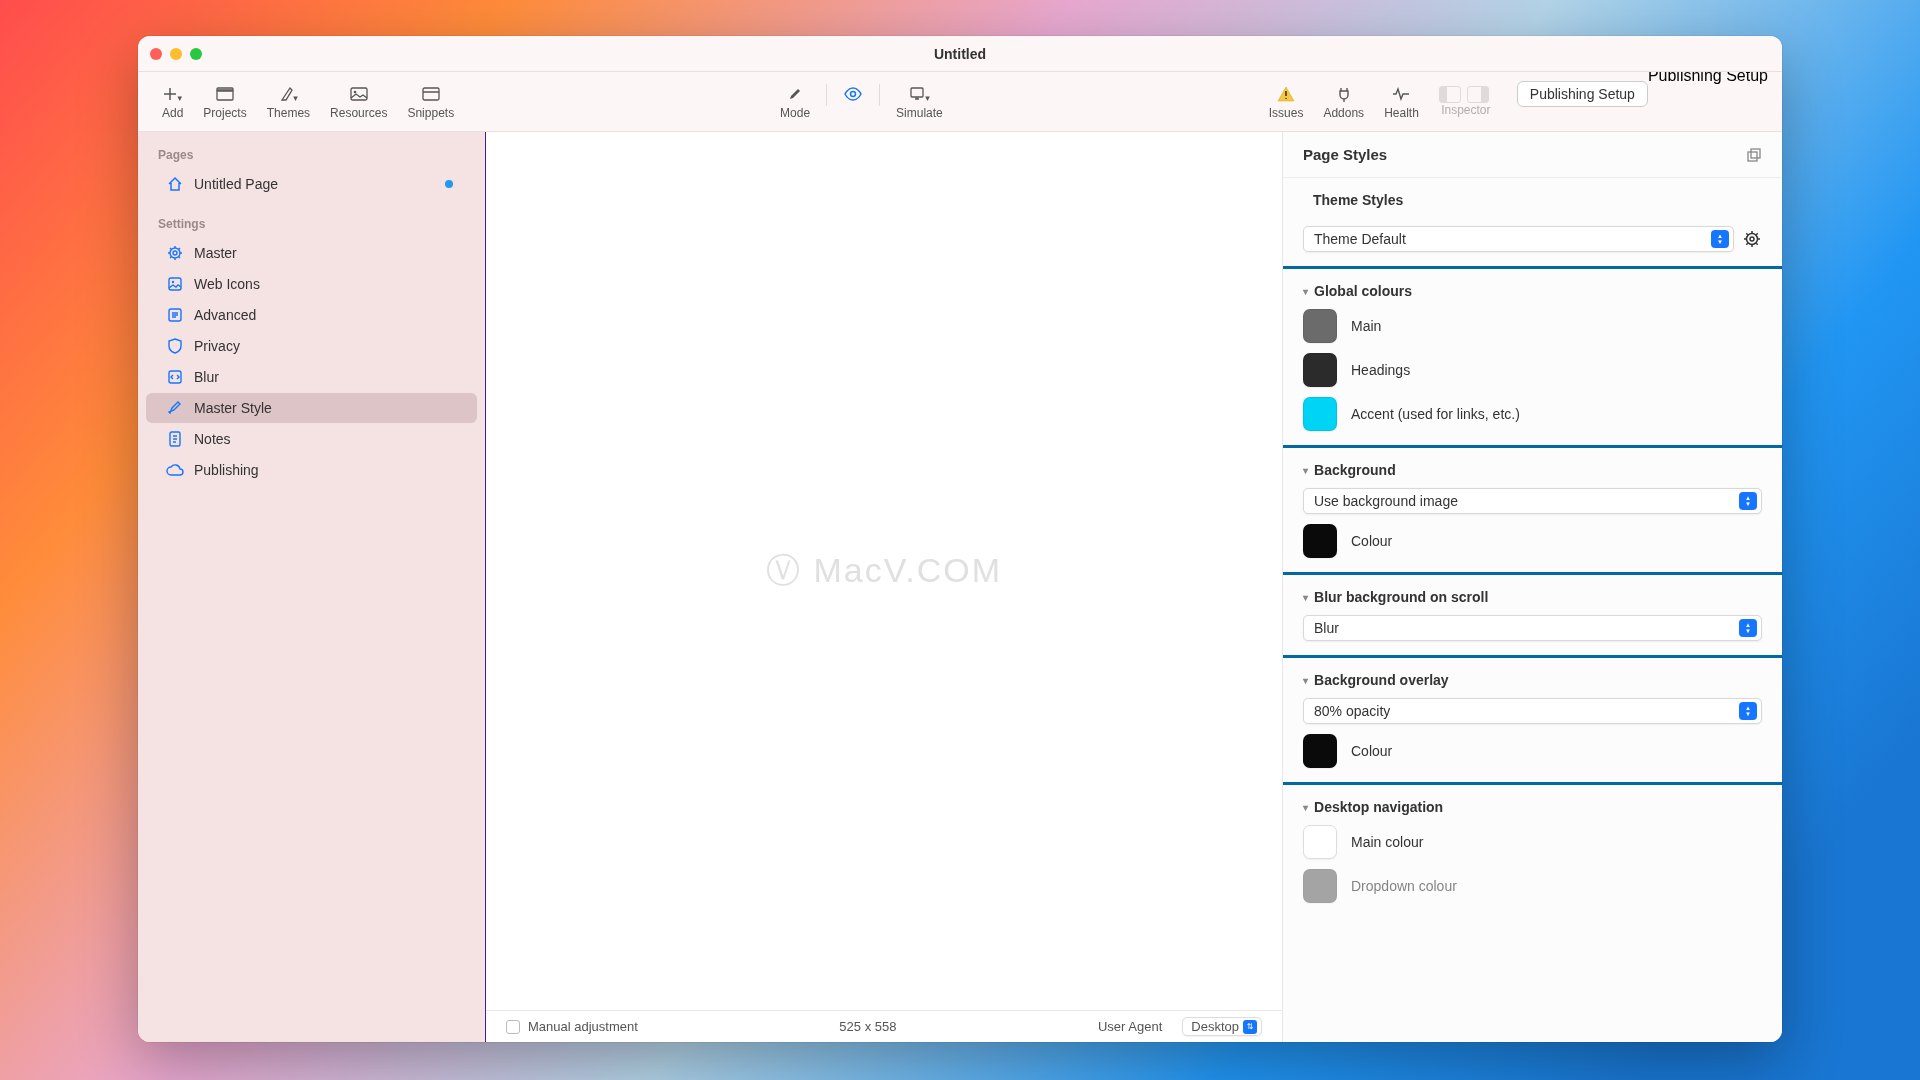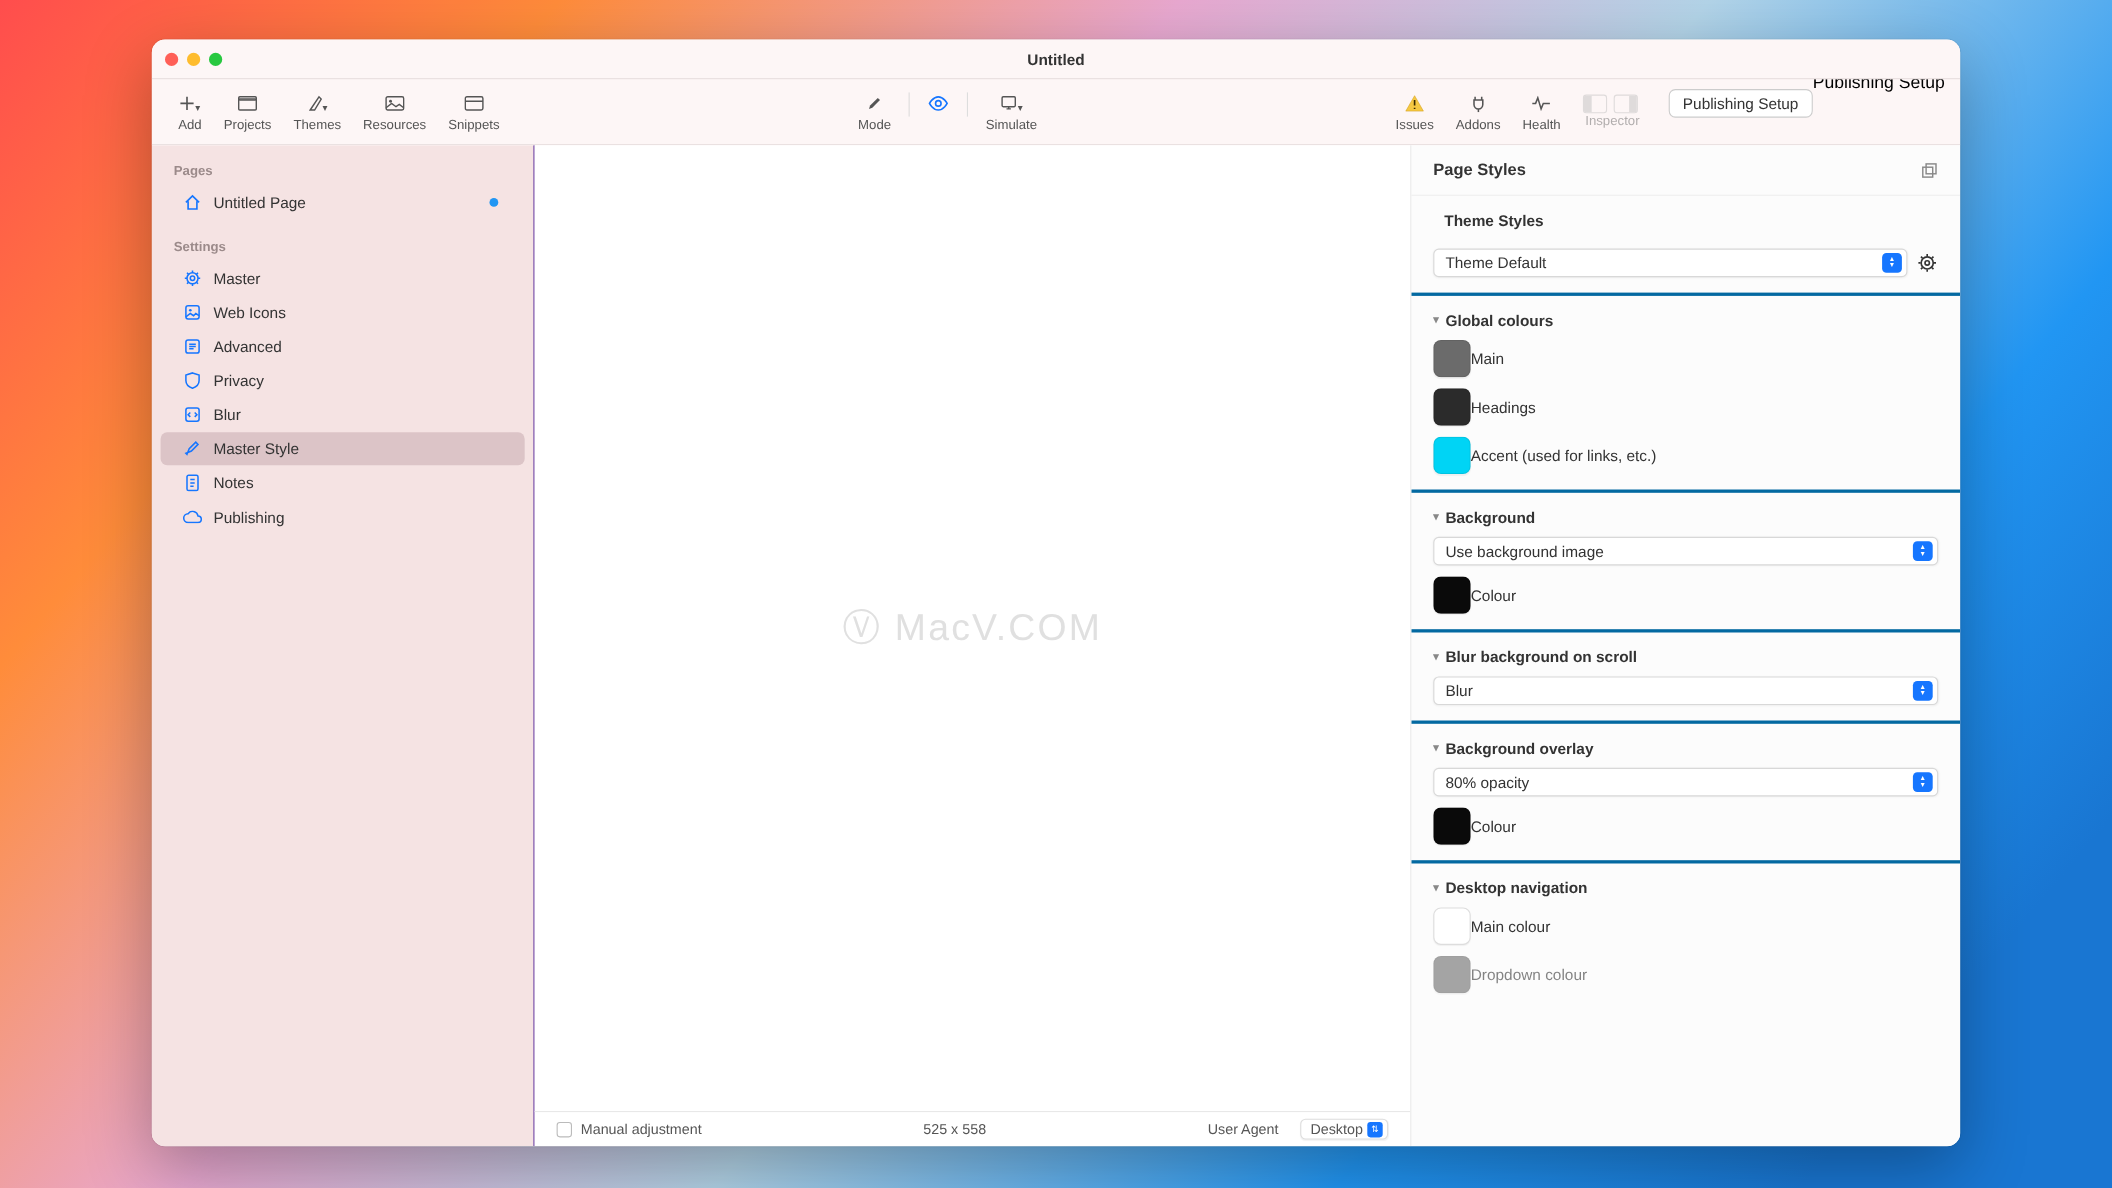--- a/index.html
+++ b/index.html
@@ -322,20 +322,21 @@
       height: 20px;
       color: #444;
       cursor: pointer;
       display: flex;
       align-items: center;
       justify-content: center;
     }
     .color-row {
       display: flex;
       align-items: center;
+      gap: 14px;
       margin-top: 10px;
     }
     .swatch {
       width: 34px;
       height: 34px;
       border-radius: 7px;
       border: 0.5px solid rgba(0,0,0,0.08);
       box-shadow: 0 1px 1px rgba(0,0,0,0.05);
     }
     .color-label {

